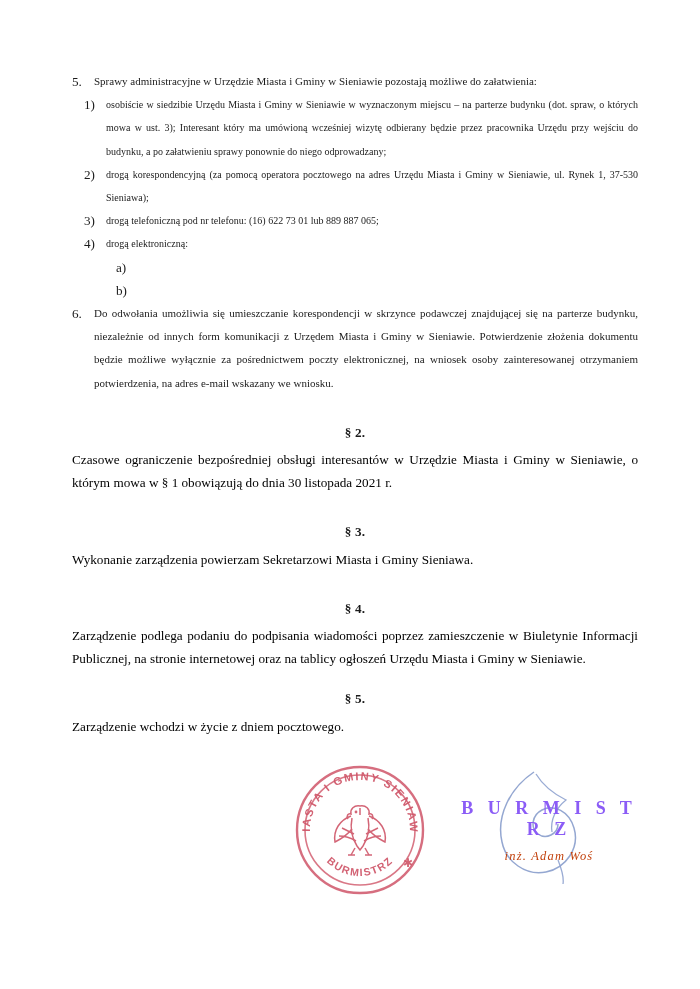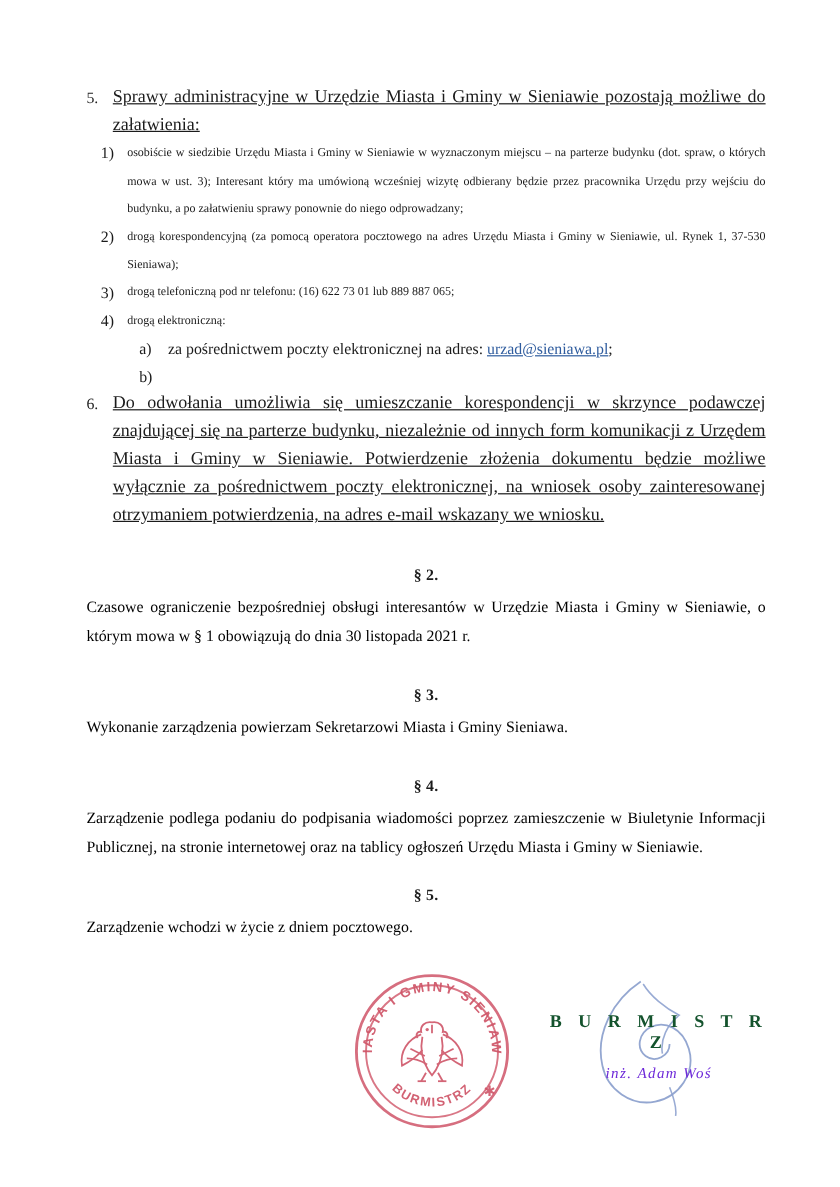--- a/index.html
+++ b/index.html
@@ -42,25 +42,24 @@
   }
   .numitem > .marker {
     flex: 0 0 auto;
     width: 22px;
     text-align: left;
     font-size: 13.2px;
     line-height: 23.2px;
   }
   .numitem > .body {
     flex: 1 1 auto;
-    font-size: 15px;
-    line-height: 23.2px;
-    text-align: justify;
-    text-justify: inter-word;
-    text-decoration: underline;
+    font-size: 11px;
+    line-height: 23.2px;
+    text-align: justify;
+    text-justify: inter-word;
   }
 
   
   .subitem {
     display: flex;
     align-items: flex-start;
     padding-left: 12px;
   }
   .subitem > .marker {
     flex: 0 0 auto;
@@ -130,31 +129,31 @@
     position: absolute;
     left: 382px;
     top: 18px;
     width: 190px;
     height: 110px;
     text-align: center;
   }
   .sig-title {
     position: relative;
     z-index: 3;
-    color: #14532d;
-    font-size: 15px;
+    color: #8b5cf6;
+    font-size: 18px;
     font-weight: bold;
     letter-spacing: 5px;
     font-family: "Liberation Serif", serif;
     margin-top: 24px;
   }
   .sig-name {
     position: relative;
     z-index: 3;
-    color: #6d28d9;
+    color: #c2410c;
     font-size: 12.5px;
     font-style: italic;
     letter-spacing: 1.2px;
     margin-top: 9px;
   }
   .scribble {
     position: absolute;
     left: 16px;
     top: -10px;
     z-index: 2;
@@ -185,21 +184,20 @@
     <span class="body just-last-left">drogą telefoniczną pod nr telefonu: (16) 622 73 01 lub 889 887 065;</span>
   </div>
 
   <div class="subitem">
     <span class="marker">4)</span>
     <span class="body just-last-left">drogą elektroniczną:</span>
   </div>
 
   <div class="letteritem">
     <span class="marker">a)</span>
-    <span class="body just-last-left"><span>za pośrednictwem poczty elektronicznej na adres: </span><a class="maillink" href="#">urzad@sieniawa.pl</a><span>;</span></span>
   </div>
 
   <div class="letteritem">
     <span class="marker">b)</span>
   </div>
 
   <div class="numitem">
     <span class="marker">6.</span>
     <span class="body just-last-left">Do odwołania umożliwia się umieszczanie korespondencji w skrzynce podawczej znajdującej się na parterze budynku, niezależnie od innych form komunikacji z Urzędem Miasta i Gminy w Sieniawie. Potwierdzenie złożenia dokumentu będzie możliwe wyłącznie za pośrednictwem poczty elektronicznej, na wniosek osoby zainteresowanej otrzymaniem potwierdzenia, na adres e-mail wskazany we wniosku.</span>
   </div>

